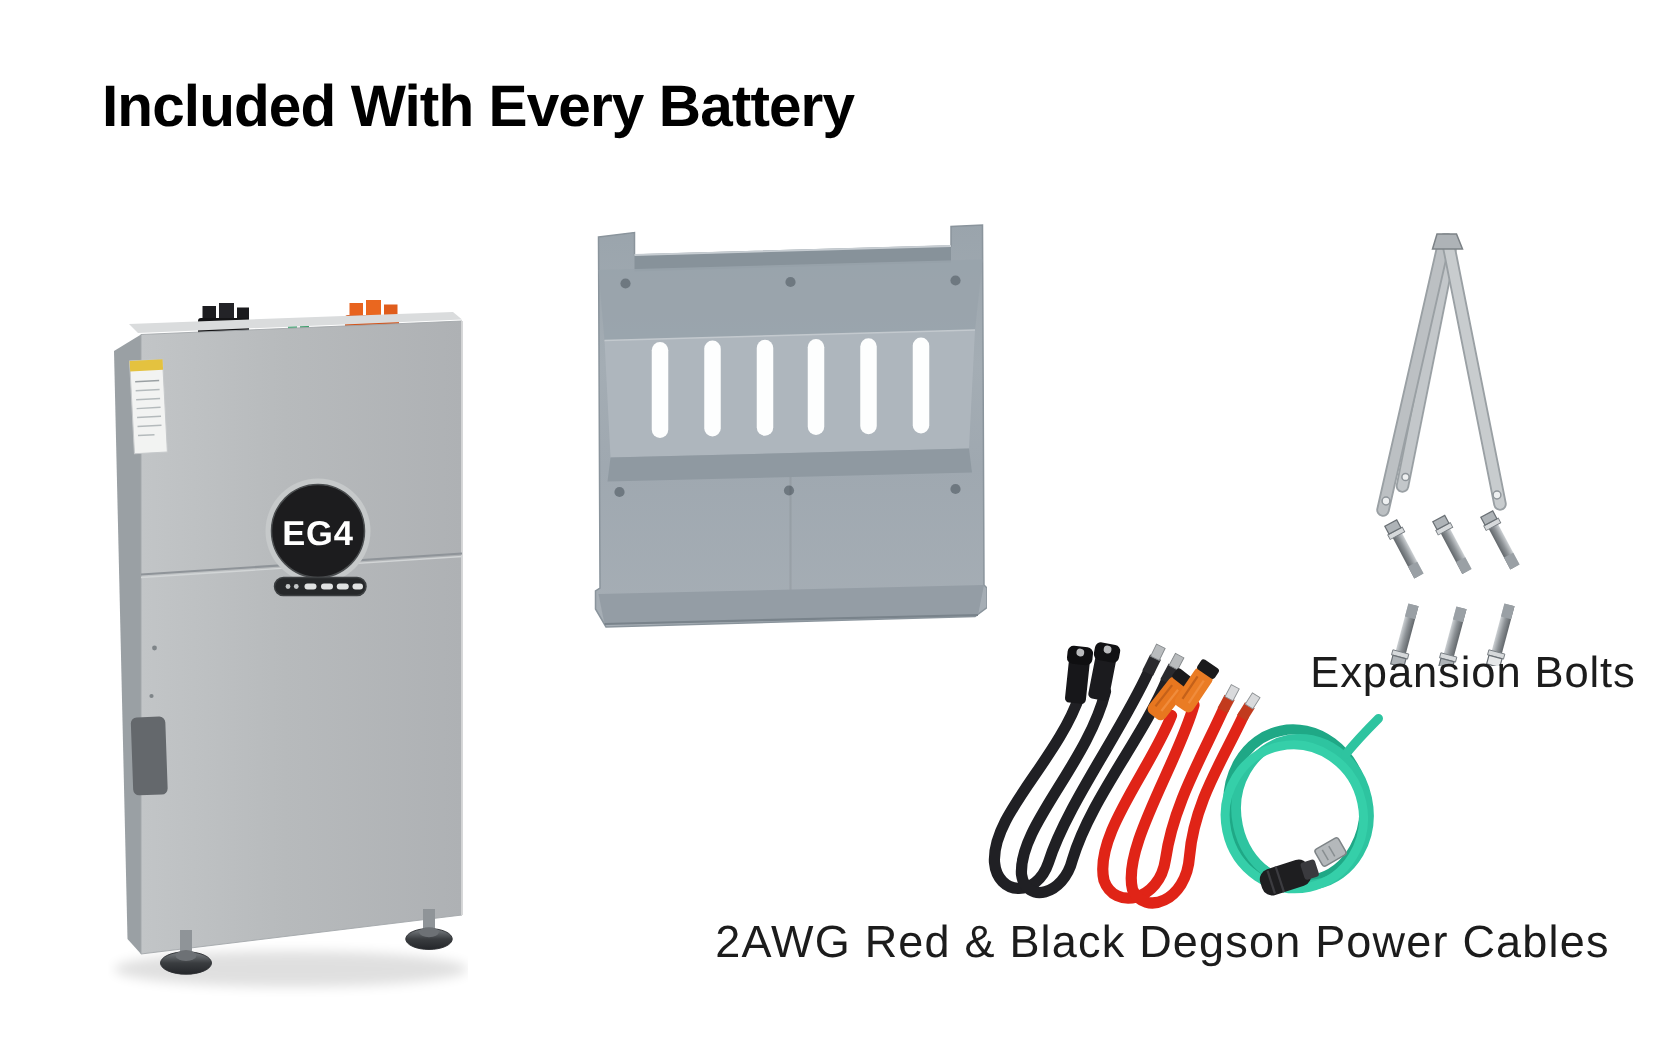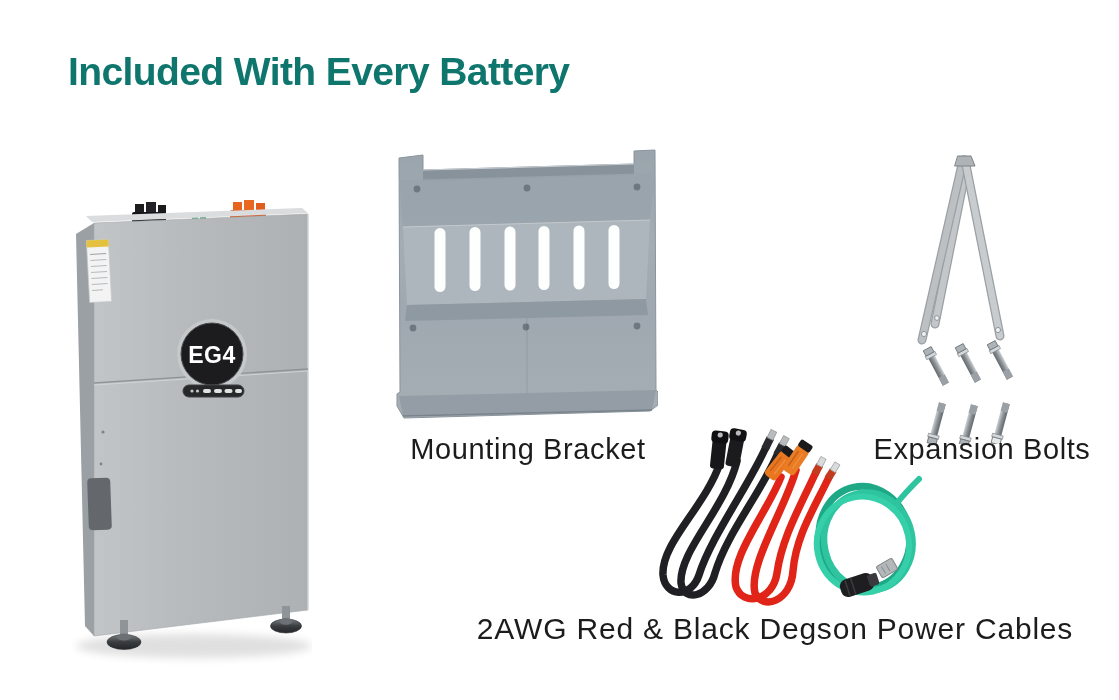--- a/index.html
+++ b/index.html
@@ -2,21 +2,21 @@
 <html><head>
 <meta charset="utf-8">
 <style>
   html,body{margin:0;padding:0;background:#ffffff;}
   .canvas{
     position:relative;width:1119px;height:700px;background:#ffffff;overflow:hidden;
     font-family:"Liberation Sans", sans-serif;color:#1c1c1c;
   }
   .page-title{
     position:absolute;left:68px;top:50px;margin:0;
-    font-size:39px;font-weight:700;letter-spacing:-0.6px;color:#0f766e;white-space:nowrap;
+    font-size:39px;font-weight:700;letter-spacing:-0.6px;color:#000000;white-space:nowrap;
   }
   .item-label{
     position:absolute;font-size:29px;font-weight:400;letter-spacing:0.6px;
     color:#1c1c1c;text-align:center;white-space:nowrap;
   }
   .label-bracket{left:378px;width:300px;top:433px;}
   .label-bolts{left:832px;width:300px;top:433px;}
   .label-cables{left:425px;width:700px;top:612px;font-size:30px;letter-spacing:0.8px;}
   .art{position:absolute;text-decoration:underline;}
   .art-battery{left:72px;top:196px;width:240px;height:472px;}
@@ -176,21 +176,20 @@
           <circle cx="130" cy="179" r="3.4"></circle>
           <circle cx="241" cy="178" r="3.4"></circle>
       </g>
 
       <line x1="131" y1="170" x2="131" y2="252" stroke="#000" opacity="0.06" stroke-width="1.5"></line>
 
       <polygon points="3,248 260,242 256,262 7,268" fill="#949da5"></polygon>
       <line x1="7" y1="268" x2="256" y2="262" stroke="#79838b" stroke-width="1.5"></line>
     </svg>
   </div>
-  <div class="item-label label-bracket">Mounting Bracket</div>
 
   <div class="art art-bolts">
     <svg viewBox="0 0 150 296">
       <defs>
         <linearGradient id="gBolt" x1="0" y1="0" x2="0" y2="1">
           <stop offset="0" stop-color="#cdd1d4"></stop>
             <stop offset="0.5" stop-color="#8d9296"></stop>
             <stop offset="1" stop-color="#62676b"></stop>
         </linearGradient>
       </defs>

